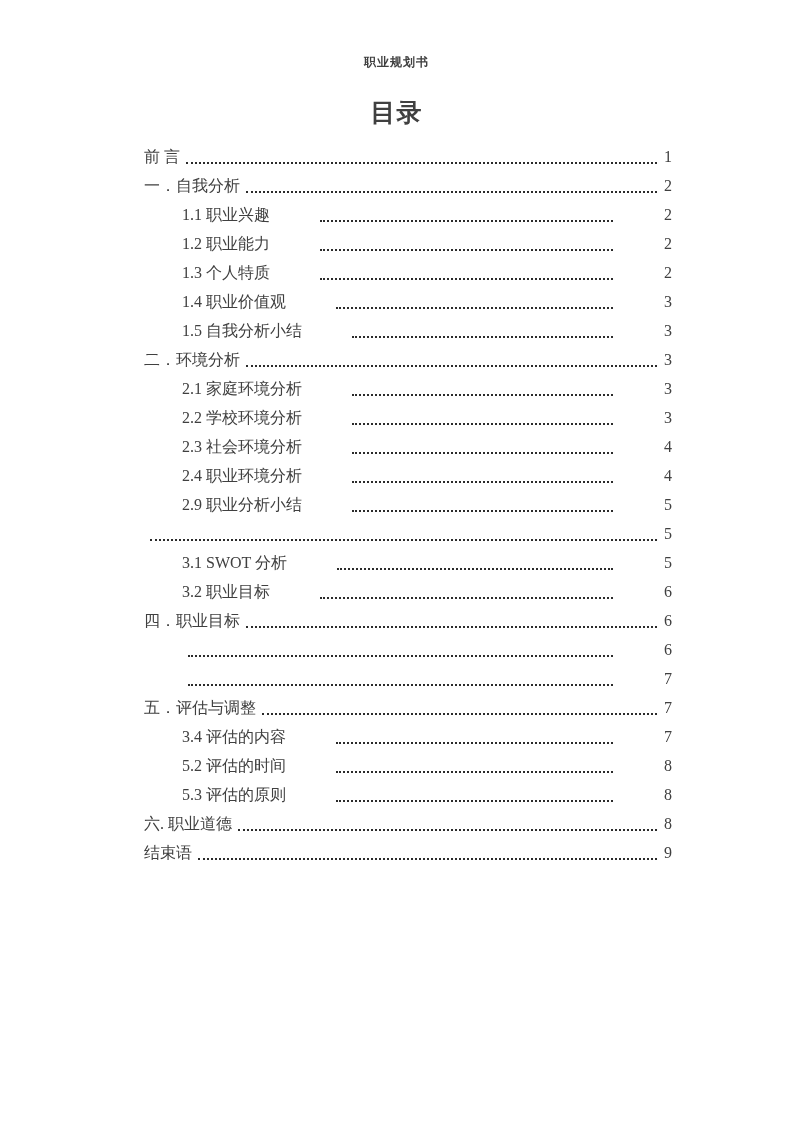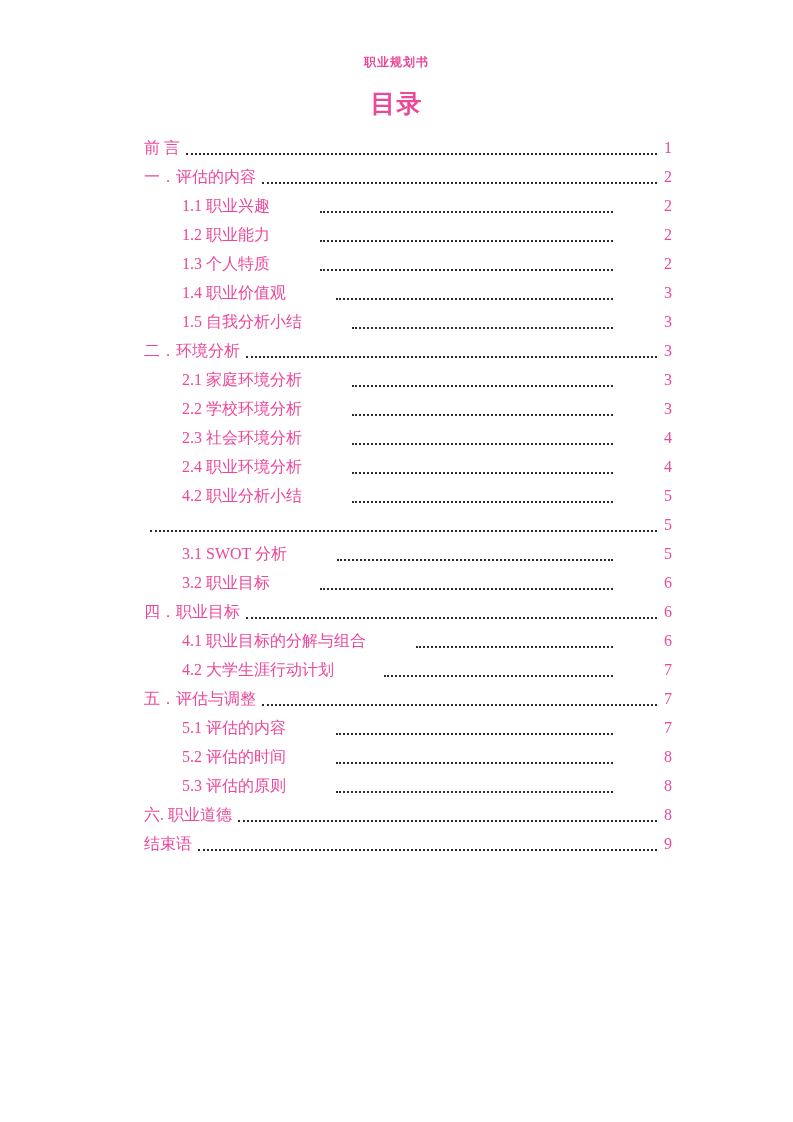--- a/index.html
+++ b/index.html
@@ -5,36 +5,36 @@
   html, body {
     margin: 0;
     padding: 0;
     background: #ffffff;
   }
   .page {
     position: relative;
     width: 793px;
     height: 1122px;
     background: #ffffff;
-    color: #ec4899;
+    color: #404040;
     font-family: "Liberation Serif", "DejaVu Serif", serif;
     overflow: hidden;
     border-radius: 21px;
   }
   .doc-header {
     padding-top: 55px;
     text-align: center;
     font-family: "Liberation Sans", "DejaVu Sans", sans-serif;
     font-size: 12px;
     font-weight: bold;
     line-height: 14px;
     letter-spacing: 1px;
   }
   .doc-title {
-    margin-top: 20px;
+    margin-top: 29px;
     text-align: center;
     font-size: 25px;
     font-weight: bold;
     line-height: 30px;
     letter-spacing: 1px;
   }
   .toc {
     margin: 14px 121px 0 144px;
   }
   .toc-row {
@@ -73,21 +73,21 @@
 
   <div class="doc-title">目录</div>
 
   <div class="toc">
       <div class="toc-row lvl0">
     <span class="toc-label">前 言</span>
     <span class="toc-leader"></span>
     <span class="toc-page-num">1</span>
   </div>
       <div class="toc-row lvl0">
-    <span class="toc-label">一．评估的内容</span>
+    <span class="toc-label">一．自我分析</span>
     <span class="toc-leader"></span>
     <span class="toc-page-num">2</span>
   </div>
       <div class="toc-row lvl1">
     <span class="toc-label">1.1 职业兴趣</span>
     <span class="toc-leader"></span>
     <span class="toc-page-num">2</span>
   </div>
       <div class="toc-row lvl1">
     <span class="toc-label">1.2 职业能力</span>
@@ -128,21 +128,21 @@
     <span class="toc-label">2.3 社会环境分析</span>
     <span class="toc-leader"></span>
     <span class="toc-page-num">4</span>
   </div>
       <div class="toc-row lvl1">
     <span class="toc-label">2.4 职业环境分析</span>
     <span class="toc-leader"></span>
     <span class="toc-page-num">4</span>
   </div>
       <div class="toc-row lvl1">
-    <span class="toc-label">4.2 职业分析小结</span>
+    <span class="toc-label">2.9 职业分析小结</span>
     <span class="toc-leader"></span>
     <span class="toc-page-num">5</span>
   </div>
       <div class="toc-row lvl0">
     <span class="toc-leader"></span>
     <span class="toc-page-num">5</span>
   </div>
       <div class="toc-row lvl1">
     <span class="toc-label">3.1 SWOT 分析</span>
     <span class="toc-leader"></span>
@@ -152,36 +152,34 @@
     <span class="toc-label">3.2 职业目标</span>
     <span class="toc-leader"></span>
     <span class="toc-page-num">6</span>
   </div>
       <div class="toc-row lvl0">
     <span class="toc-label">四．职业目标</span>
     <span class="toc-leader"></span>
     <span class="toc-page-num">6</span>
   </div>
       <div class="toc-row lvl1">
-    <span class="toc-label">4.1 职业目标的分解与组合</span>
     <span class="toc-leader"></span>
     <span class="toc-page-num">6</span>
   </div>
       <div class="toc-row lvl1">
-    <span class="toc-label">4.2 大学生涯行动计划</span>
     <span class="toc-leader"></span>
     <span class="toc-page-num">7</span>
   </div>
       <div class="toc-row lvl0">
     <span class="toc-label">五．评估与调整</span>
     <span class="toc-leader"></span>
     <span class="toc-page-num">7</span>
   </div>
       <div class="toc-row lvl1">
-    <span class="toc-label">5.1 评估的内容</span>
+    <span class="toc-label">3.4 评估的内容</span>
     <span class="toc-leader"></span>
     <span class="toc-page-num">7</span>
   </div>
       <div class="toc-row lvl1">
     <span class="toc-label">5.2 评估的时间</span>
     <span class="toc-leader"></span>
     <span class="toc-page-num">8</span>
   </div>
       <div class="toc-row lvl1">
     <span class="toc-label">5.3 评估的原则</span>

